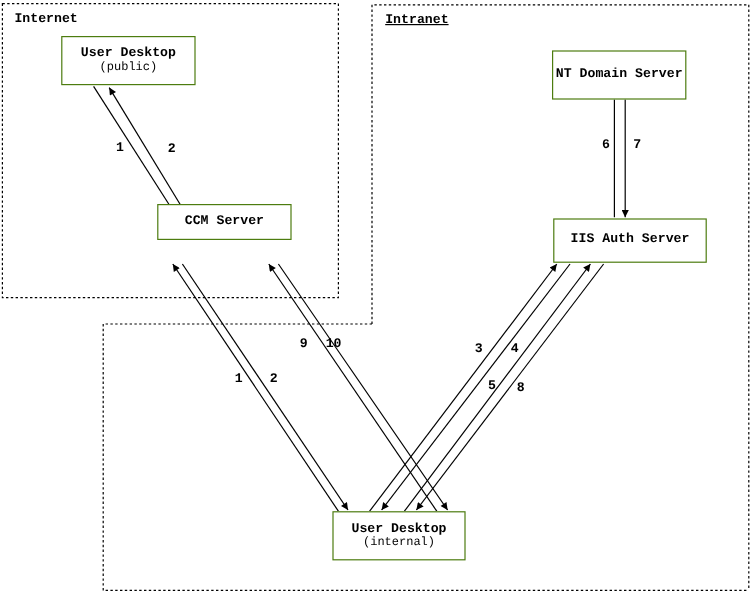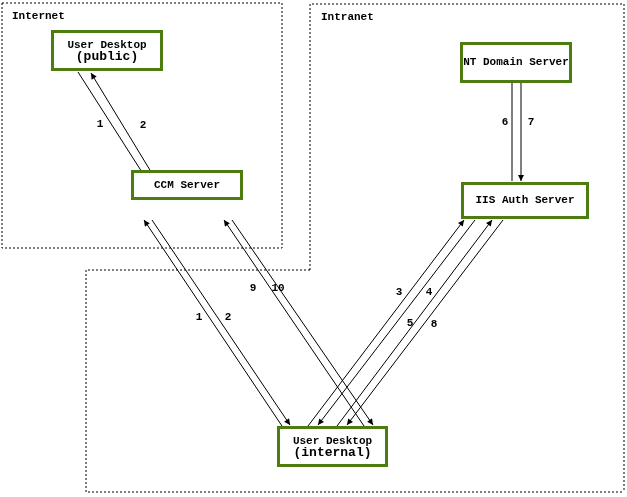--- a/index.html
+++ b/index.html
@@ -34,37 +34,37 @@
   .zone-label {
     position: absolute;
     font-size: 11px;
     font-weight: bold;
     white-space: nowrap;
     line-height: 11px;
   }
   .node {
     position: absolute;
     box-sizing: border-box;
-    border: 3px solid #4d7c0f;
+    border: 1px solid #4d7c0f;
     background: #ffffff;
     display: flex;
     flex-direction: column;
     align-items: center;
     justify-content: center;
     text-align: center;
   }
   .node-label {
     font-size: 11px;
     font-weight: bold;
     line-height: 13px;
     white-space: nowrap;
   }
   .node-sublabel {
-    font-size: 13px;
-    font-weight: bold;
+    font-size: 10px;
+    font-weight: normal;
     line-height: 10px;
     white-space: nowrap;
   }
   .edge-label {
     position: absolute;
     font-size: 11px;
     font-weight: bold;
     line-height: 11px;
     white-space: nowrap;
     transform: translate(-50%, -50%);
@@ -91,21 +91,21 @@
       <line x1="364" y1="426" x2="224" y2="220" class="edge-line" marker-end="url(#arrowhead)"></line>
       <line x1="232" y1="220" x2="373" y2="425" class="edge-line" marker-end="url(#arrowhead)"></line>
       <line x1="308" y1="426" x2="464" y2="220" class="edge-line" marker-end="url(#arrowhead)"></line>
       <line x1="475" y1="220" x2="318" y2="425" class="edge-line" marker-end="url(#arrowhead)"></line>
       <line x1="337" y1="426" x2="492" y2="220" class="edge-line" marker-end="url(#arrowhead)"></line>
       <line x1="503" y1="220" x2="347" y2="425" class="edge-line" marker-end="url(#arrowhead)"></line>
       <line x1="512" y1="181" x2="512" y2="73" class="edge-line" marker-end="url(#arrowhead)"></line>
       <line x1="521" y1="72" x2="521" y2="181" class="edge-line" marker-end="url(#arrowhead)"></line>
     </svg>
 <div class="zone-label" style="left: 12px; top: 11px;">Internet</div>
-    <div class="zone-label" style="left: 321px; top: 12px;">Intranet</div>
+    <div class="zone-label" style="left: 321px; top: 12px; text-decoration: underline;">Intranet</div>
     <div class="edge-label" style="left: 100px; top: 124px;">1</div>
     <div class="edge-label" style="left: 143px; top: 125px;">2</div>
     <div class="edge-label" style="left: 199px; top: 317px;">1</div>
     <div class="edge-label" style="left: 228px; top: 317px;">2</div>
     <div class="edge-label" style="left: 253px; top: 288px;">9</div>
     <div class="edge-label" style="left: 278px; top: 288px;">10</div>
     <div class="edge-label" style="left: 399px; top: 292px;">3</div>
     <div class="edge-label" style="left: 429px; top: 292px;">4</div>
     <div class="edge-label" style="left: 410px; top: 323px;">5</div>
     <div class="edge-label" style="left: 434px; top: 324px;">8</div>

